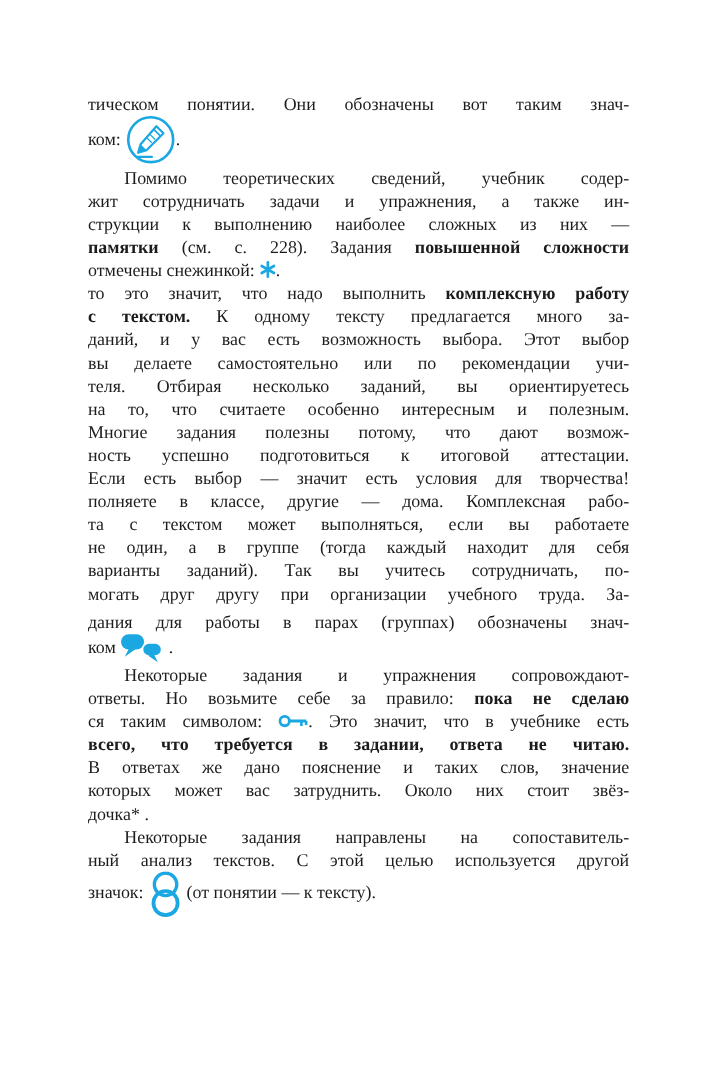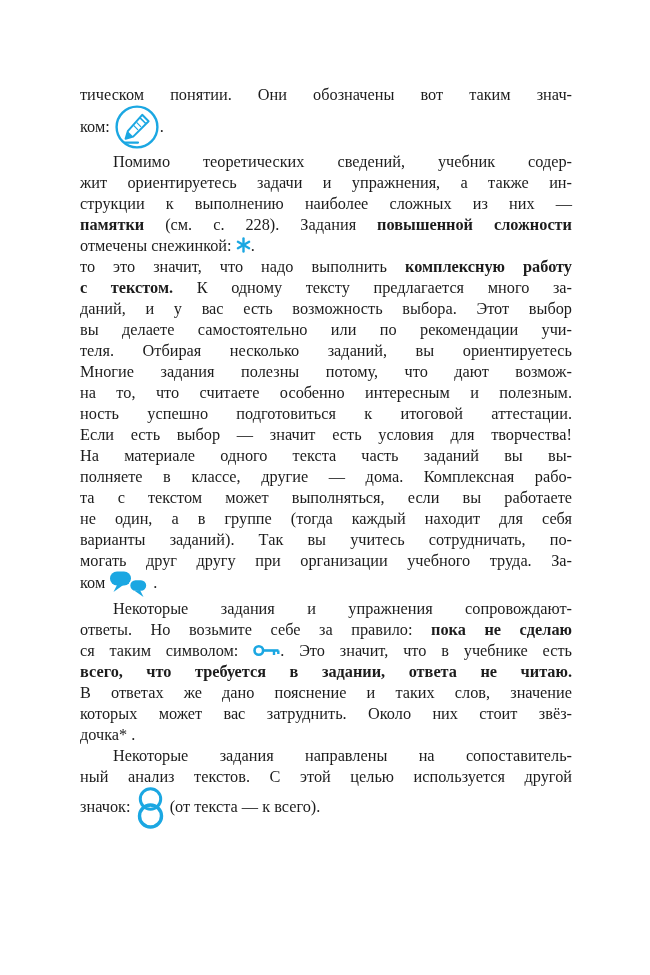--- a/index.html
+++ b/index.html
@@ -75,47 +75,47 @@
               <circle cx="23" cy="22" r="20.4" stroke="#1ba7e2" stroke-width="2.4"></circle>
               <path d="M28.2 9.8 L34.6 16.2 L19.2 31.6 L11.6 33.8 L13.8 26.2 Z" stroke="#1ba7e2" stroke-width="2" stroke-linejoin="round"></path>
               <path d="M25.6 12.4 L32 18.8" stroke="#1ba7e2" stroke-width="1.6"></path>
               <path d="M22.6 17.4 L27 21.8 M19.6 20.4 L24 24.8" stroke="#1ba7e2" stroke-width="1.2"></path>
               <path d="M11.6 33.8 L13.8 26.2 L19.2 31.6 Z" fill="#1ba7e2"></path>
               <path d="M11 37.6 H24" stroke="#1ba7e2" stroke-width="2.2" stroke-linecap="round"></path>
             </svg></span><span>.</span></div>
       </div>
       <div class="paragraph">
         <div class="text-line indent"><span>Помимо теоретических сведений, учебник содер-</span></div>
-        <div class="text-line"><span>жит ориентируетесь задачи и упражнения, а также ин-</span></div>
+        <div class="text-line"><span>жит сотрудничать задачи и упражнения, а также ин-</span></div>
         <div class="text-line"><span>струкции к выполнению наиболее сложных из них —</span></div>
         <div class="text-line"><span class="bold">памятки</span><span> (см. с. 228). Задания </span><span class="bold">повышенной сложности</span></div>
         <div class="text-line endline"><span>отмечены снежинкой: </span><span class="icon inline-base"><svg width="15" height="16" viewBox="0 0 15 16" fill="none">
               <g stroke="#1ba7e2" stroke-width="2.4" stroke-linecap="round">
                 <path d="M7.5 1.5 V14.5"></path>
                 <path d="M1.9 4.8 L13.1 11.2"></path>
                 <path d="M13.1 4.8 L1.9 11.2"></path>
               </g>
             </svg></span><span>.</span></div>
       </div>
       <div class="paragraph">
         <div class="text-line"><span>то это значит, что надо выполнить </span><span class="bold">комплексную работу</span></div>
         <div class="text-line"><span class="bold">с текстом.</span><span> К одному тексту предлагается много за-</span></div>
         <div class="text-line"><span>даний, и у вас есть возможность выбора. Этот выбор</span></div>
         <div class="text-line"><span>вы делаете самостоятельно или по рекомендации учи-</span></div>
         <div class="text-line"><span>теля. Отбирая несколько заданий, вы ориентируетесь</span></div>
+        <div class="text-line"><span>на то, что считаете особенно интересным и полезным.</span></div>
         <div class="text-line"><span>Многие задания полезны потому, что дают возмож-</span></div>
-        <div class="text-line"><span>на то, что считаете особенно интересным и полезным.</span></div>
         <div class="text-line"><span>ность успешно подготовиться к итоговой аттестации.</span></div>
         <div class="text-line"><span>Если есть выбор — значит есть условия для творчества!</span></div>
-        <div class="text-line"><span>На материале одного текста часть заданий вы вы-</span></div>
         <div class="text-line"><span>полняете в классе, другие — дома. Комплексная рабо-</span></div>
         <div class="text-line"><span>та с текстом может выполняться, если вы работаете</span></div>
         <div class="text-line"><span>не один, а в группе (тогда каждый находит для себя</span></div>
         <div class="text-line"><span>варианты заданий). Так вы учитесь сотрудничать, по-</span></div>
         <div class="text-line"><span>могать друг другу при организации учебного труда. За-</span></div>
+        <div class="text-line gap"><span>дания для работы в парах (группах)  обозначены знач-</span></div>
         <div class="text-line endline"><span>ком </span><span class="icon"><svg width="40" height="27" viewBox="0 0 40 27" fill="none">
               <rect x="1" y="0.5" width="21" height="14" rx="7" fill="#1ba7e2"></rect>
               <path d="M9 12 L4.5 21 L15 13.5 Z" fill="#1ba7e2"></path>
               <rect x="20.5" y="8.5" width="17.5" height="12" rx="6" fill="#1ba7e2" stroke="#ffffff" stroke-width="1.6"></rect>
               <path d="M31 19 L34.5 26 L25.5 19.8 Z" fill="#1ba7e2"></path>
             </svg></span><span> .</span></div>
       </div>
       <div class="paragraph">
         <div class="text-line indent"><span>Некоторые задания и упражнения сопровождают-</span></div>
         <div class="text-line"><span>ответы. Но возьмите себе за правило: </span><span class="bold">пока не сделаю</span></div>
@@ -128,17 +128,17 @@
         <div class="text-line"><span>В ответах же дано пояснение и таких слов, значение</span></div>
         <div class="text-line"><span>которых может вас затруднить. Около них стоит звёз-</span></div>
         <div class="text-line endline"><span>дочка* .</span></div>
       </div>
       <div class="paragraph">
         <div class="text-line indent"><span>Некоторые задания направлены на сопоставитель-</span></div>
         <div class="text-line"><span>ный анализ текстов. С этой целью используется другой</span></div>
         <div class="text-line endline"><span>значок: </span><span class="icon"><svg width="31" height="42" viewBox="0 0 31 42" fill="none">
               <circle cx="15.5" cy="12" r="10.2" stroke="#1ba7e2" stroke-width="3"></circle>
               <circle cx="15.5" cy="29" r="11" stroke="#1ba7e2" stroke-width="3.4"></circle>
-            </svg></span><span> (от текста — к всего).</span></div>
+            </svg></span><span> (от понятии — к тексту).</span></div>
       </div>
     </div>
   <div class="page-number" id="page-number" style="color: rgb(47, 159, 205);">4</div>
 </div>
 
 </body></html>

